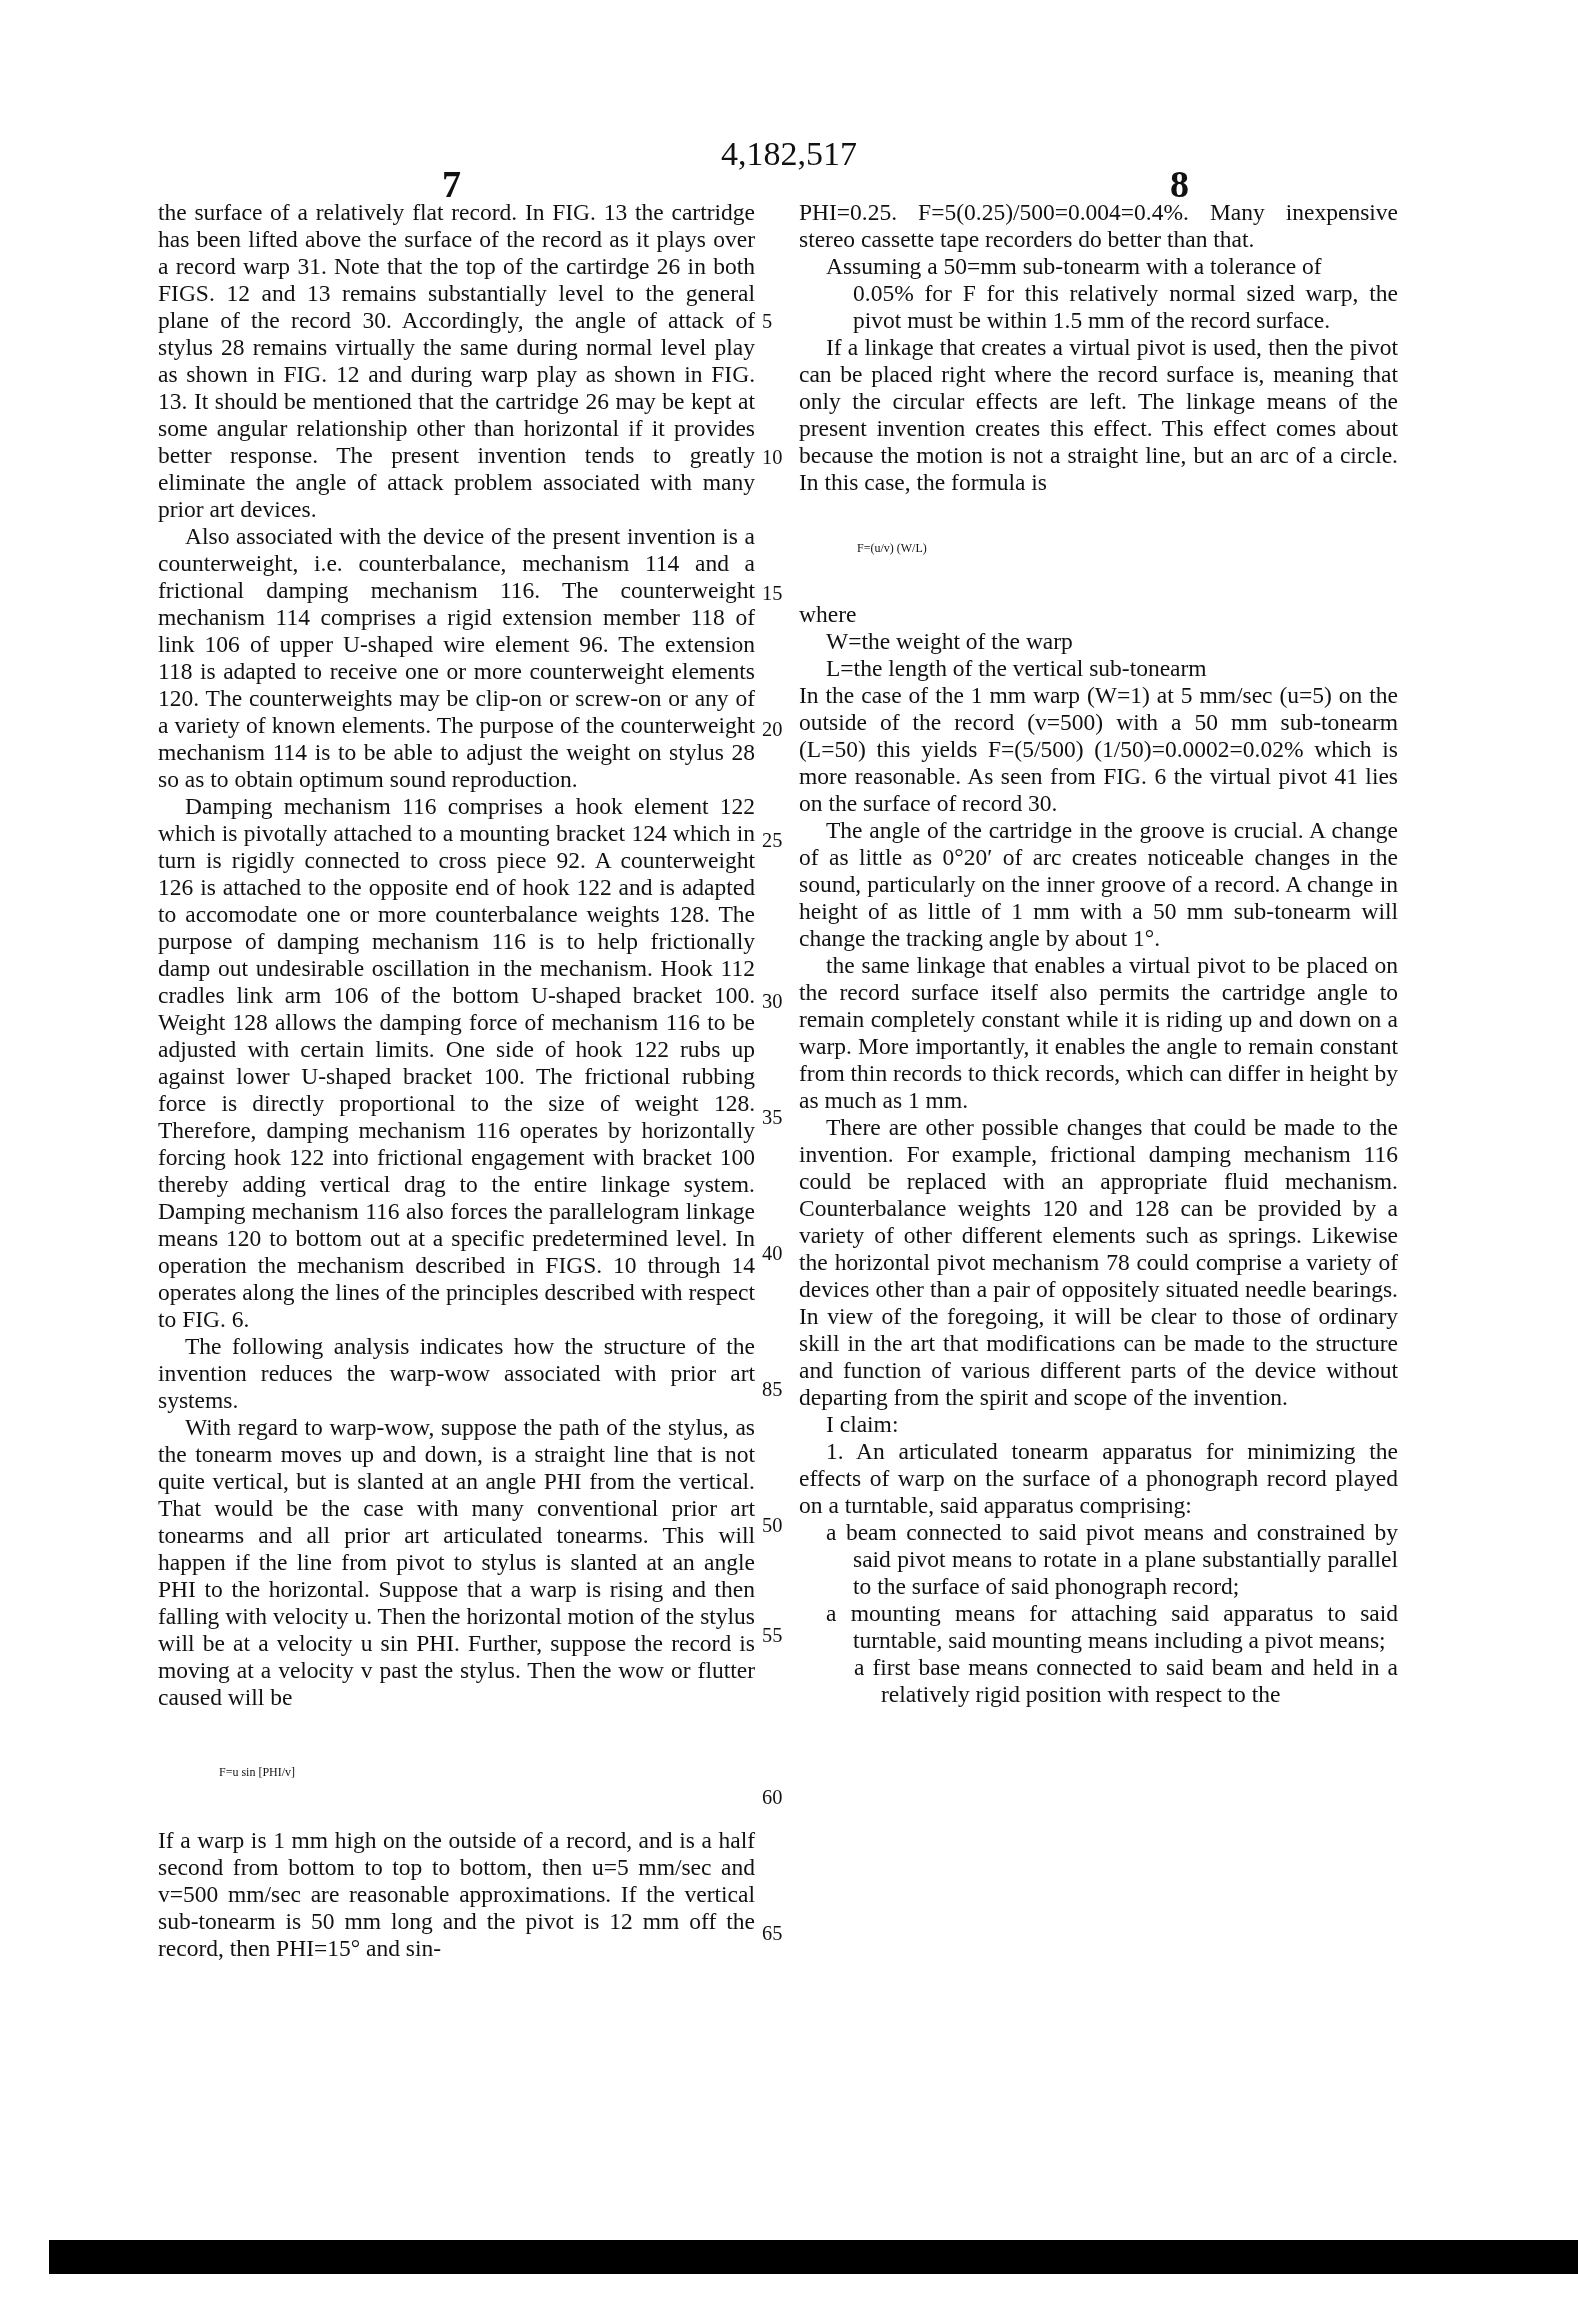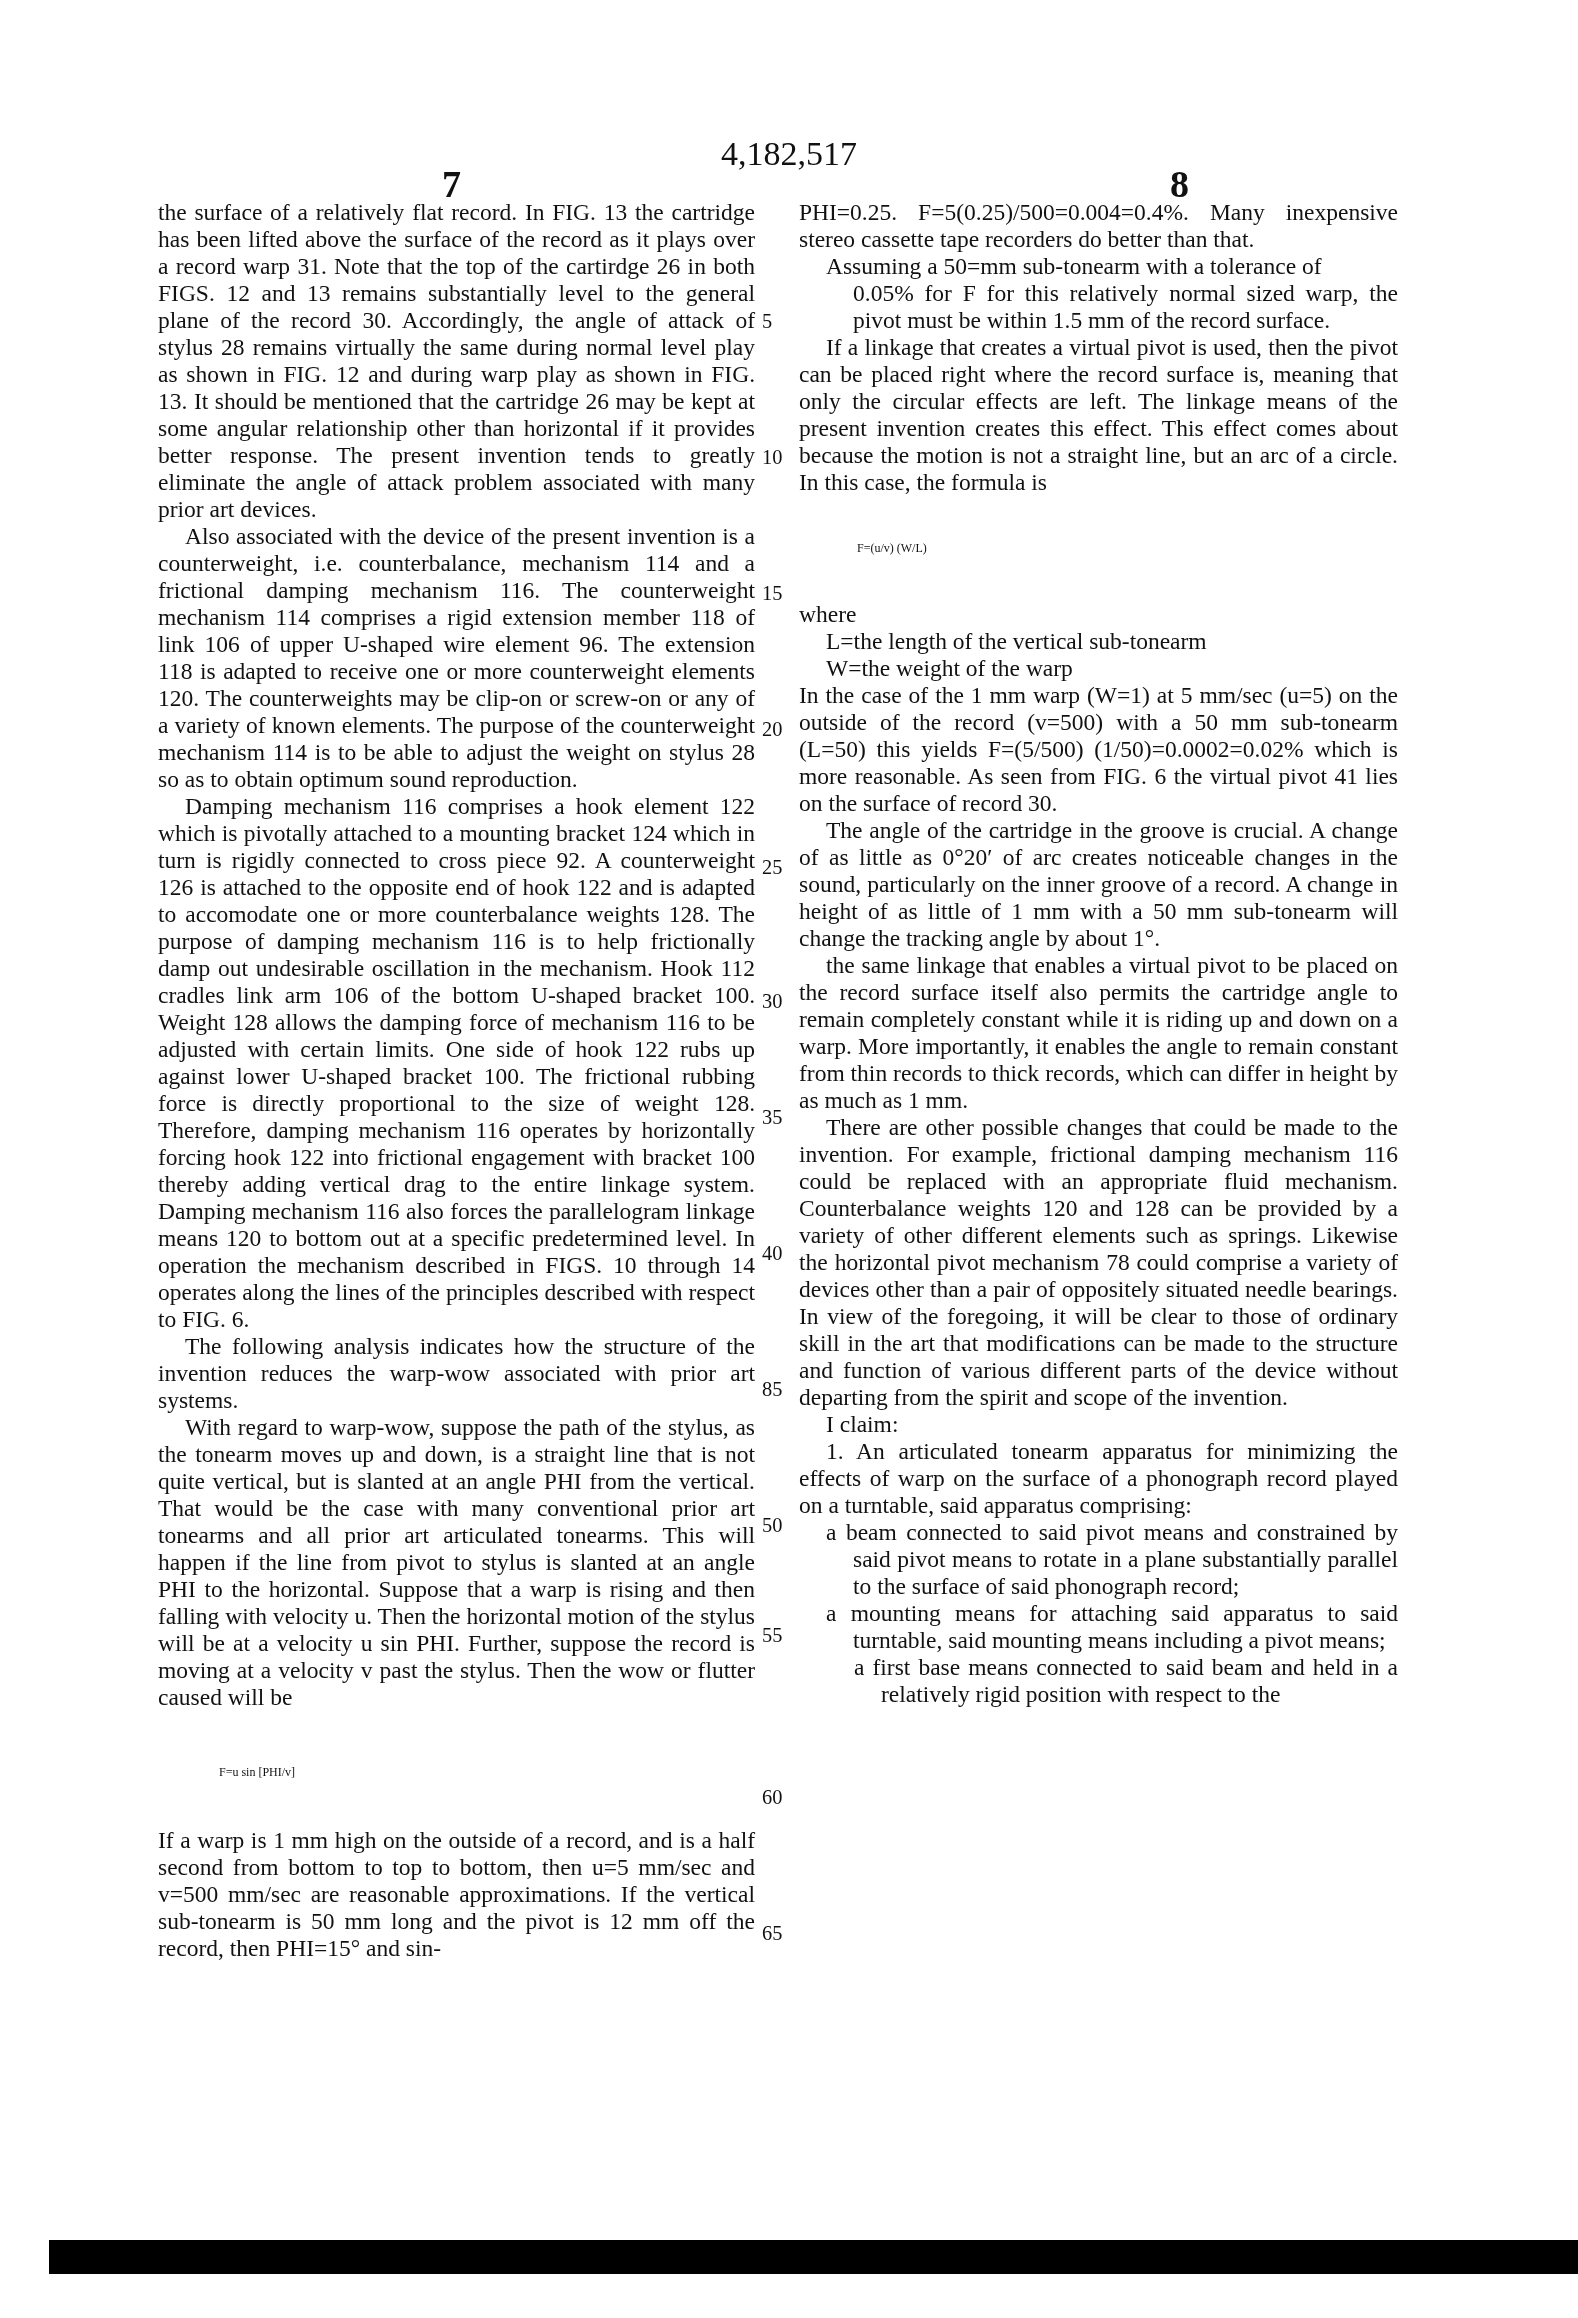--- a/index.html
+++ b/index.html
@@ -54,39 +54,39 @@
   <p>If a warp is 1 mm high on the outside of a record, and is a half second from bottom to top to bottom, then u=5 mm/sec and v=500 mm/sec are reasonable approximations. If the vertical sub-tonearm is 50 mm long and the pivot is 12 mm off the record, then PHI=15° and sin-</p>
 </div>
 
 <div class="column right">
   <p>PHI=0.25. F=5(0.25)/500=0.004=0.4%. Many inexpensive stereo cassette tape recorders do better than that.</p>
   <p class="indent">Assuming a 50=mm sub-tonearm with a tolerance of</p>
   <p style="padding-left:54px">0.05% for F for this relatively normal sized warp, the pivot must be within 1.5 mm of the record surface.</p>
   <p class="indent">If a linkage that creates a virtual pivot is used, then the pivot can be placed right where the record surface is, meaning that only the circular effects are left. The linkage means of the present invention creates this effect. This effect comes about because the motion is not a straight line, but an arc of a circle. In this case, the formula is</p>
   <p class="formula right-f">F=(u/v) (W/L)</p>
   <p>where</p>
+  <p class="defs">W=the weight of the warp</p>
   <p class="defs">L=the length of the vertical sub-tonearm</p>
-  <p class="defs">W=the weight of the warp</p>
   <p>In the case of the 1 mm warp (W=1) at 5 mm/sec (u=5) on the outside of the record (v=500) with a 50 mm sub-tonearm (L=50) this yields F=(5/500) (1/50)=0.0002=0.02% which is more reasonable. As seen from FIG. <b>6</b> the virtual pivot <b>41</b> lies on the surface of record <b>30</b>.</p>
   <p class="indent">The angle of the cartridge in the groove is crucial. A change of as little as 0°20′ of arc creates noticeable changes in the sound, particularly on the inner groove of a record. A change in height of as little of 1 mm with a 50 mm sub-tonearm will change the tracking angle by about 1°.</p>
   <p class="indent">the same linkage that enables a virtual pivot to be placed on the record surface itself also permits the cartridge angle to remain completely constant while it is riding up and down on a warp. More importantly, it enables the angle to remain constant from thin records to thick records, which can differ in height by as much as 1 mm.</p>
   <p class="indent">There are other possible changes that could be made to the invention. For example, frictional damping mechanism <b>116</b> could be replaced with an appropriate fluid mechanism. Counterbalance weights <b>120</b> and <b>128</b> can be provided by a variety of other different elements such as springs. Likewise the horizontal pivot mechanism <b>78</b> could comprise a variety of devices other than a pair of oppositely situated needle bearings. In view of the foregoing, it will be clear to those of ordinary skill in the art that modifications can be made to the structure and function of various different parts of the device without departing from the spirit and scope of the invention.</p>
   <p class="indent">I claim:</p>
   <p class="indent"><b>1</b>. An articulated tonearm apparatus for minimizing the effects of warp on the surface of a phonograph record played on a turntable, said apparatus comprising:</p>
   <p class="claim-elem">a beam connected to said pivot means and constrained by said pivot means to rotate in a plane substantially parallel to the surface of said phonograph record;</p>
   <p class="claim-elem">a mounting means for attaching said apparatus to said turntable, said mounting means including a pivot means;</p>
   <p class="claim-sub">a first base means connected to said beam and held in a relatively rigid position with respect to the</p>
 </div>
 
 <div class="line-numbers">
   <span style="top:310px">5</span>
   <span style="top:446px">10</span>
   <span style="top:582px">15</span>
   <span style="top:718px">20</span>
-  <span style="top:856px">25</span>
+  <span style="top:829px">25</span>
   <span style="top:990px">30</span>
   <span style="top:1106px">35</span>
   <span style="top:1242px">40</span>
   <span style="top:1378px">85</span>
   <span style="top:1514px">50</span>
   <span style="top:1624px">55</span>
   <span style="top:1786px">60</span>
   <span style="top:1922px">65</span>
 </div>
 

